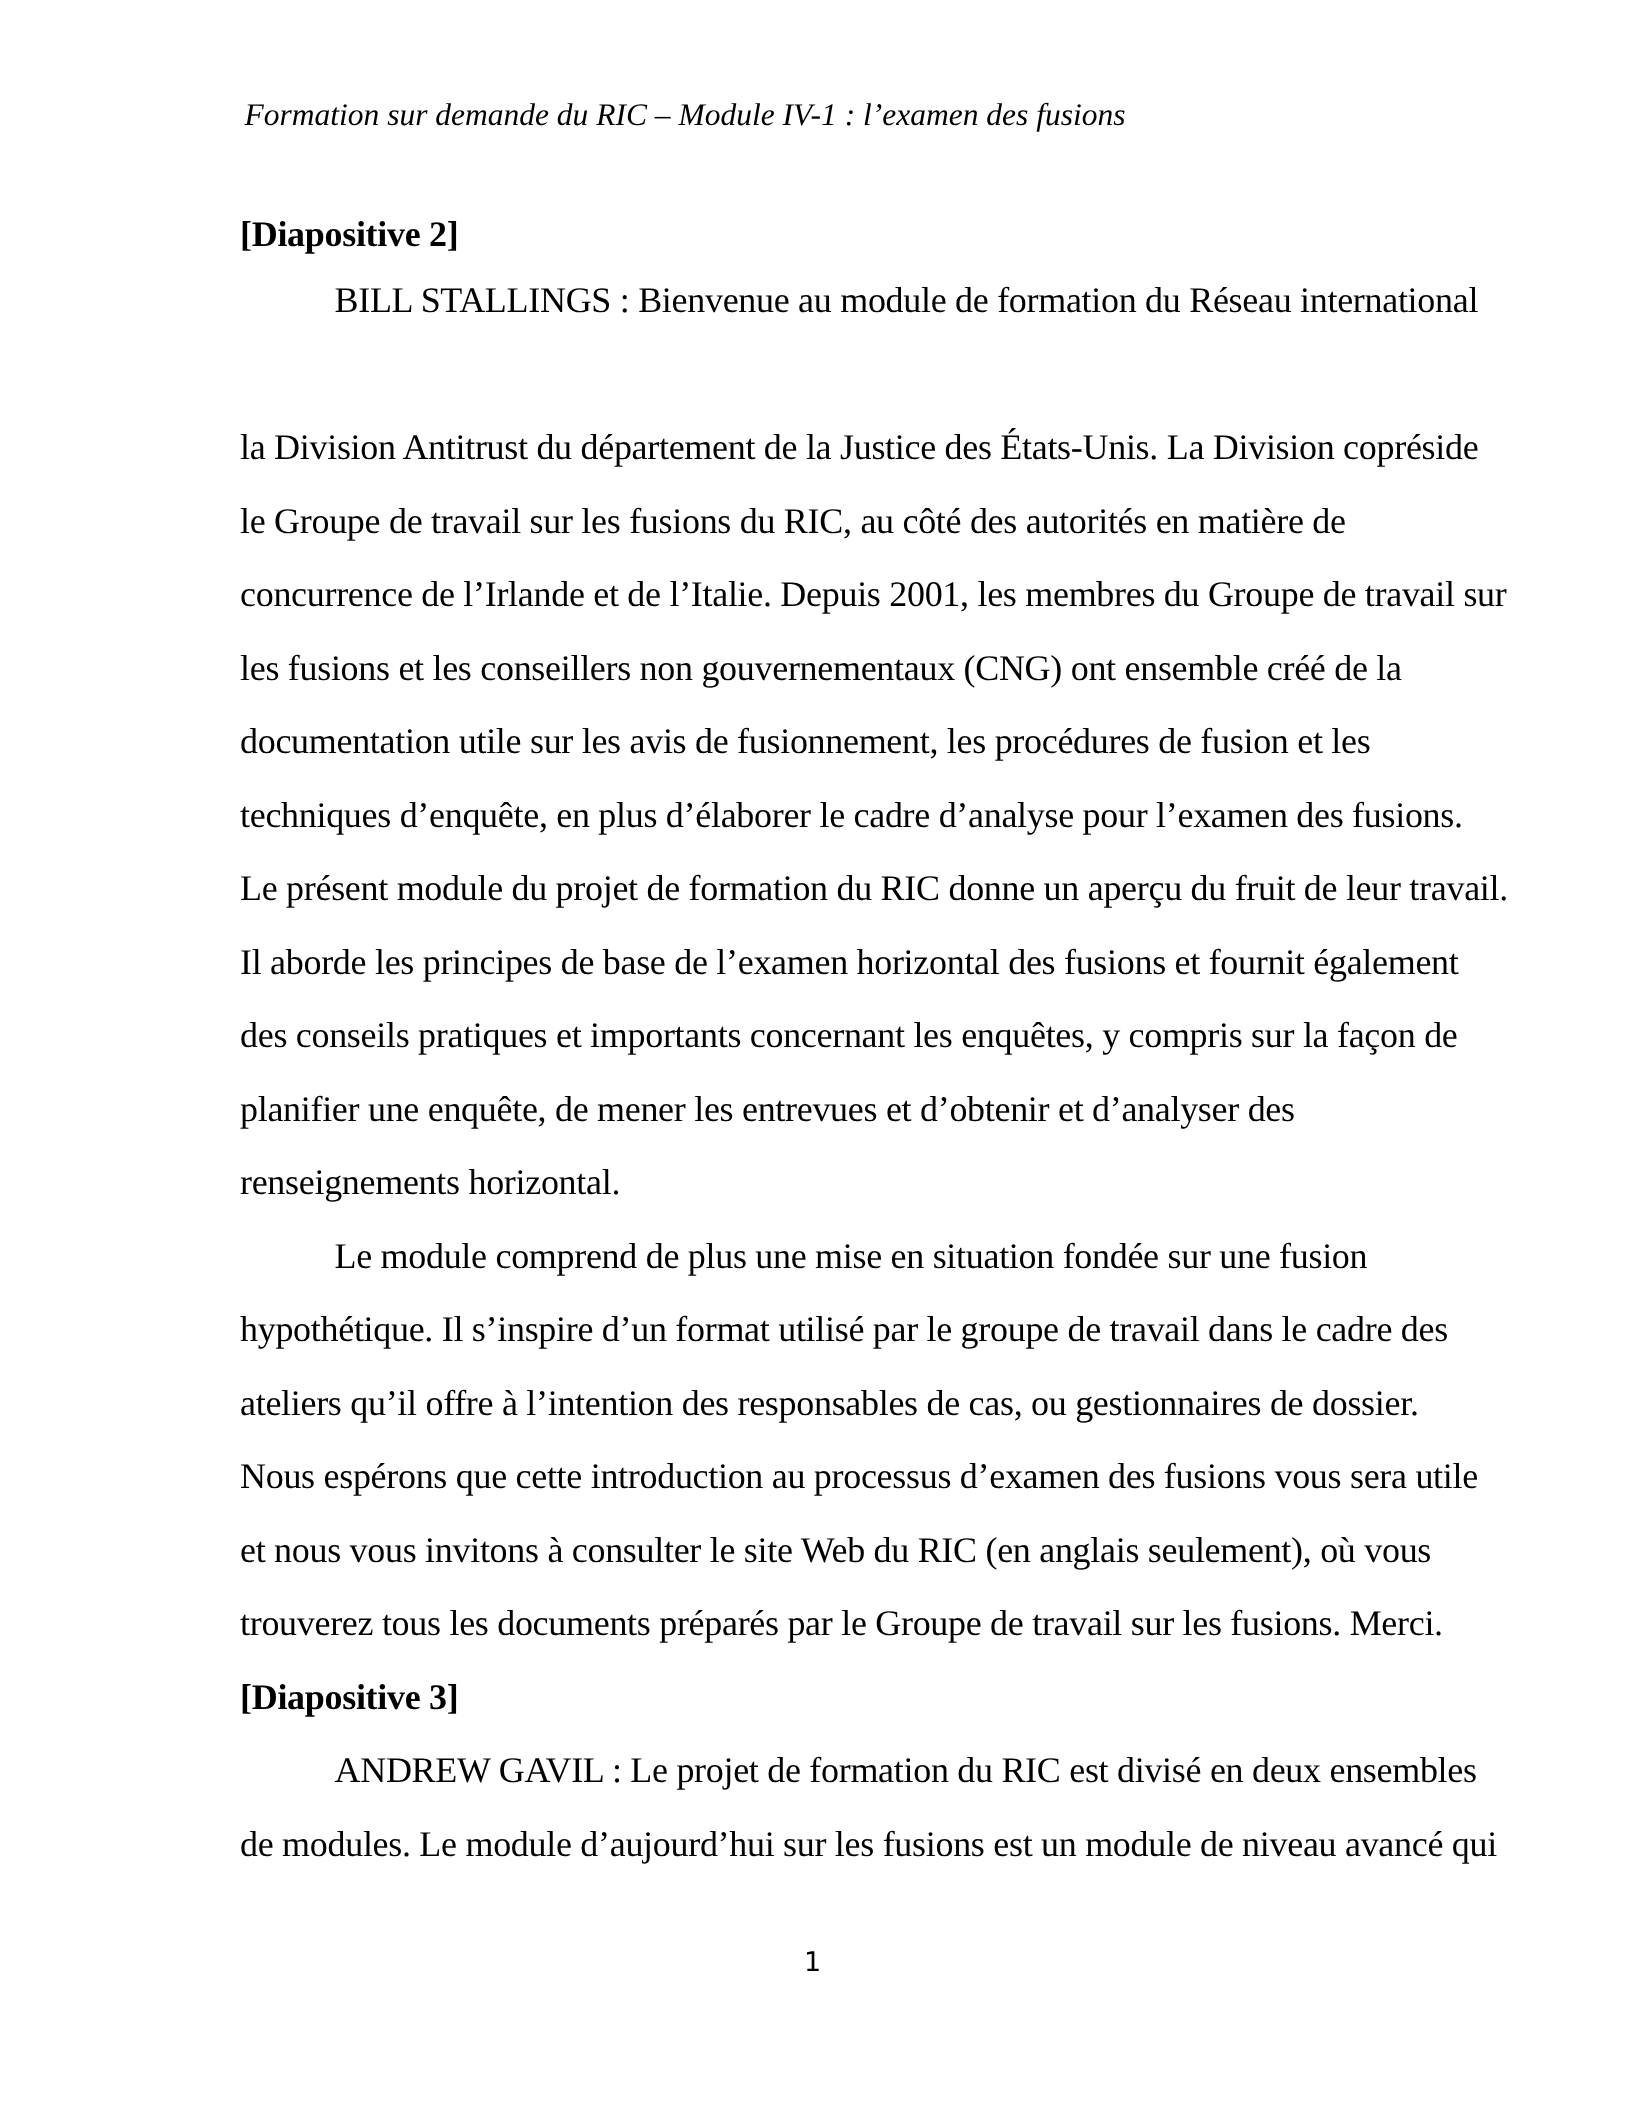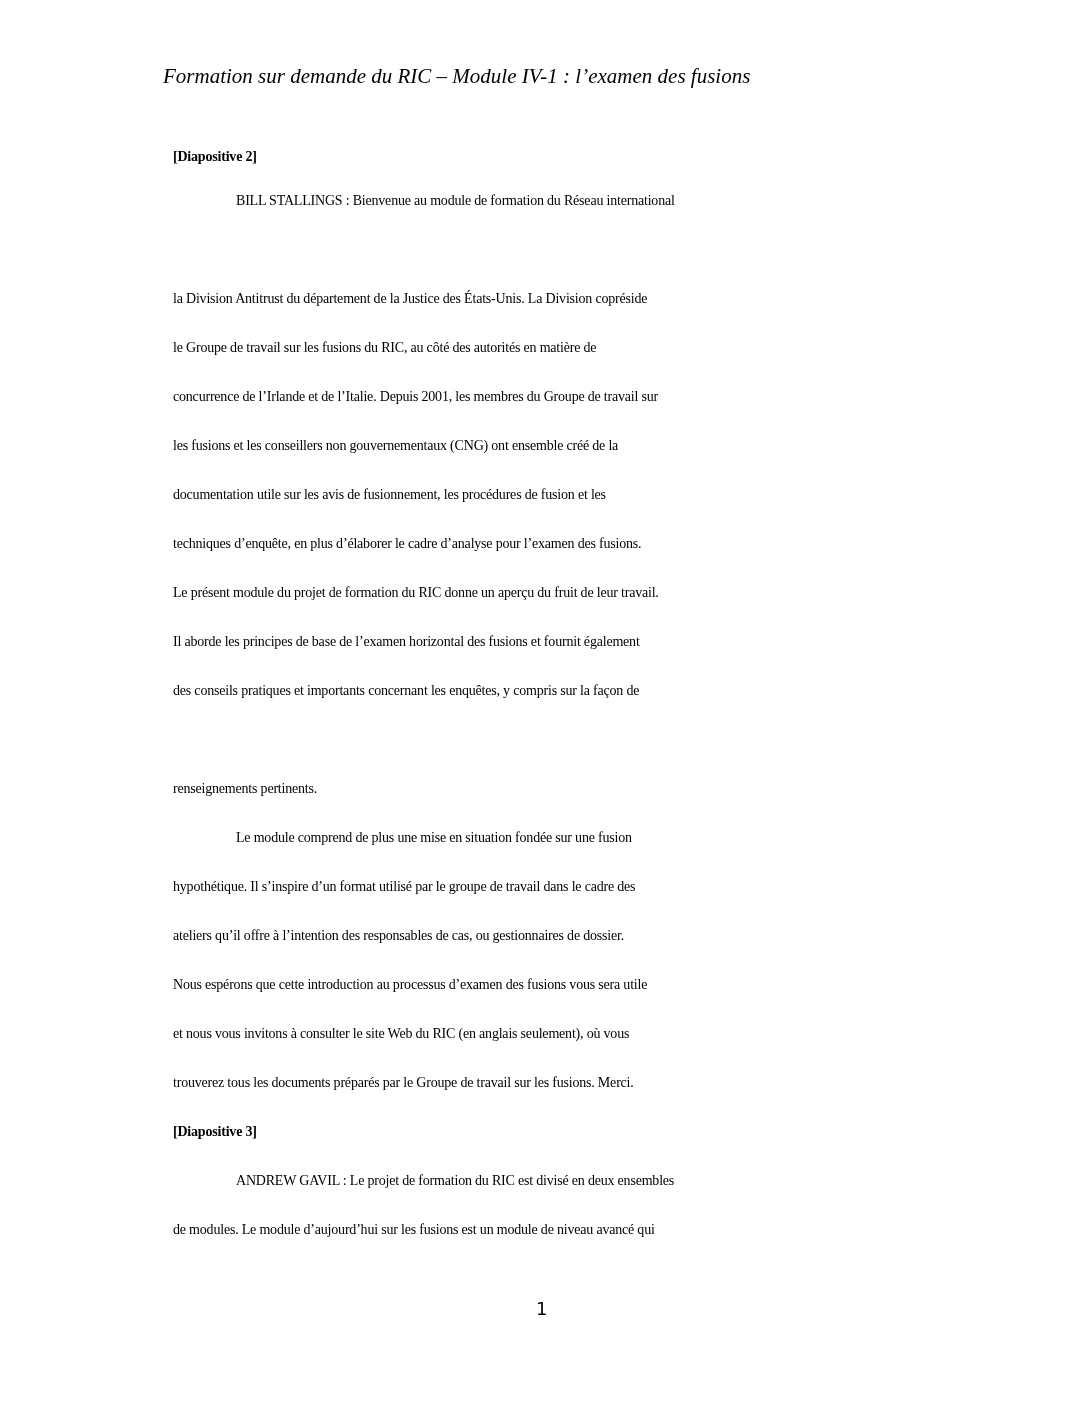--- a/index.html
+++ b/index.html
@@ -25,25 +25,24 @@
     left: 163px;
     top: 61px;
     font-size: 21px;
     font-style: italic;
     line-height: 30px;
     white-space: nowrap;
   }
   .line {
     position: absolute;
     left: 160px;
-    font-size: 14px;
+    font-size: 24px;
     line-height: 30px;
     white-space: nowrap;
     letter-spacing: -0.2px;
-    margin-left: 13px;
   }
   .line.indent { left: 223px; }
   .heading {
     font-weight: bold;
   }
   .page-number {
     position: absolute;
     left: 536px;
     top: 1297px;
     font-family: "DejaVu Sans", "Liberation Sans", sans-serif;
@@ -63,21 +62,22 @@
   <div class="line indent" style="top:186px">BILL STALLINGS : Bienvenue au module de formation du Réseau international</div>
   <div class="line" style="top:284px">la Division Antitrust du département de la Justice des États-Unis. La Division copréside</div>
   <div class="line" style="top:333px">le Groupe de travail sur les fusions du RIC, au côté des autorités en matière de</div>
   <div class="line" style="top:382px">concurrence de l’Irlande et de l’Italie. Depuis 2001, les membres du Groupe de travail sur</div>
   <div class="line" style="top:431px">les fusions et les conseillers non gouvernementaux (CNG) ont ensemble créé de la</div>
   <div class="line" style="top:480px">documentation utile sur les avis de fusionnement, les procédures de fusion et les</div>
   <div class="line" style="top:529px">techniques d’enquête, en plus d’élaborer le cadre d’analyse pour l’examen des fusions.</div>
   <div class="line" style="top:578px">Le présent module du projet de formation du RIC donne un aperçu du fruit de leur travail.</div>
   <div class="line" style="top:627px">Il aborde les principes de base de l’examen horizontal des fusions et fournit également</div>
   <div class="line" style="top:676px">des conseils pratiques et importants concernant les enquêtes, y compris sur la façon de</div>
-  <div class="line" style="top:774px">renseignements pertinents.</div>
+  <div class="line" style="top:725px">planifier une enquête, de mener les entrevues et d’obtenir et d’analyser des</div>
+  <div class="line" style="top:774px">renseignements horizontal.</div>
 
   <div class="line" style="top:872px">hypothétique. Il s’inspire d’un format utilisé par le groupe de travail dans le cadre des</div>
   <div class="line indent" style="top:823px">Le module comprend de plus une mise en situation fondée sur une fusion</div>
   <div class="line" style="top:921px">ateliers qu’il offre à l’intention des responsables de cas, ou gestionnaires de dossier.</div>
   <div class="line" style="top:970px">Nous espérons que cette introduction au processus d’examen des fusions vous sera utile</div>
   <div class="line" style="top:1019px">et nous vous invitons à consulter le site Web du RIC (en anglais seulement), où vous</div>
   <div class="line" style="top:1068px">trouverez tous les documents préparés par le Groupe de travail sur les fusions. Merci.</div>
 
   <div class="line heading" style="top:1117px">[Diapositive 3]</div>
 

